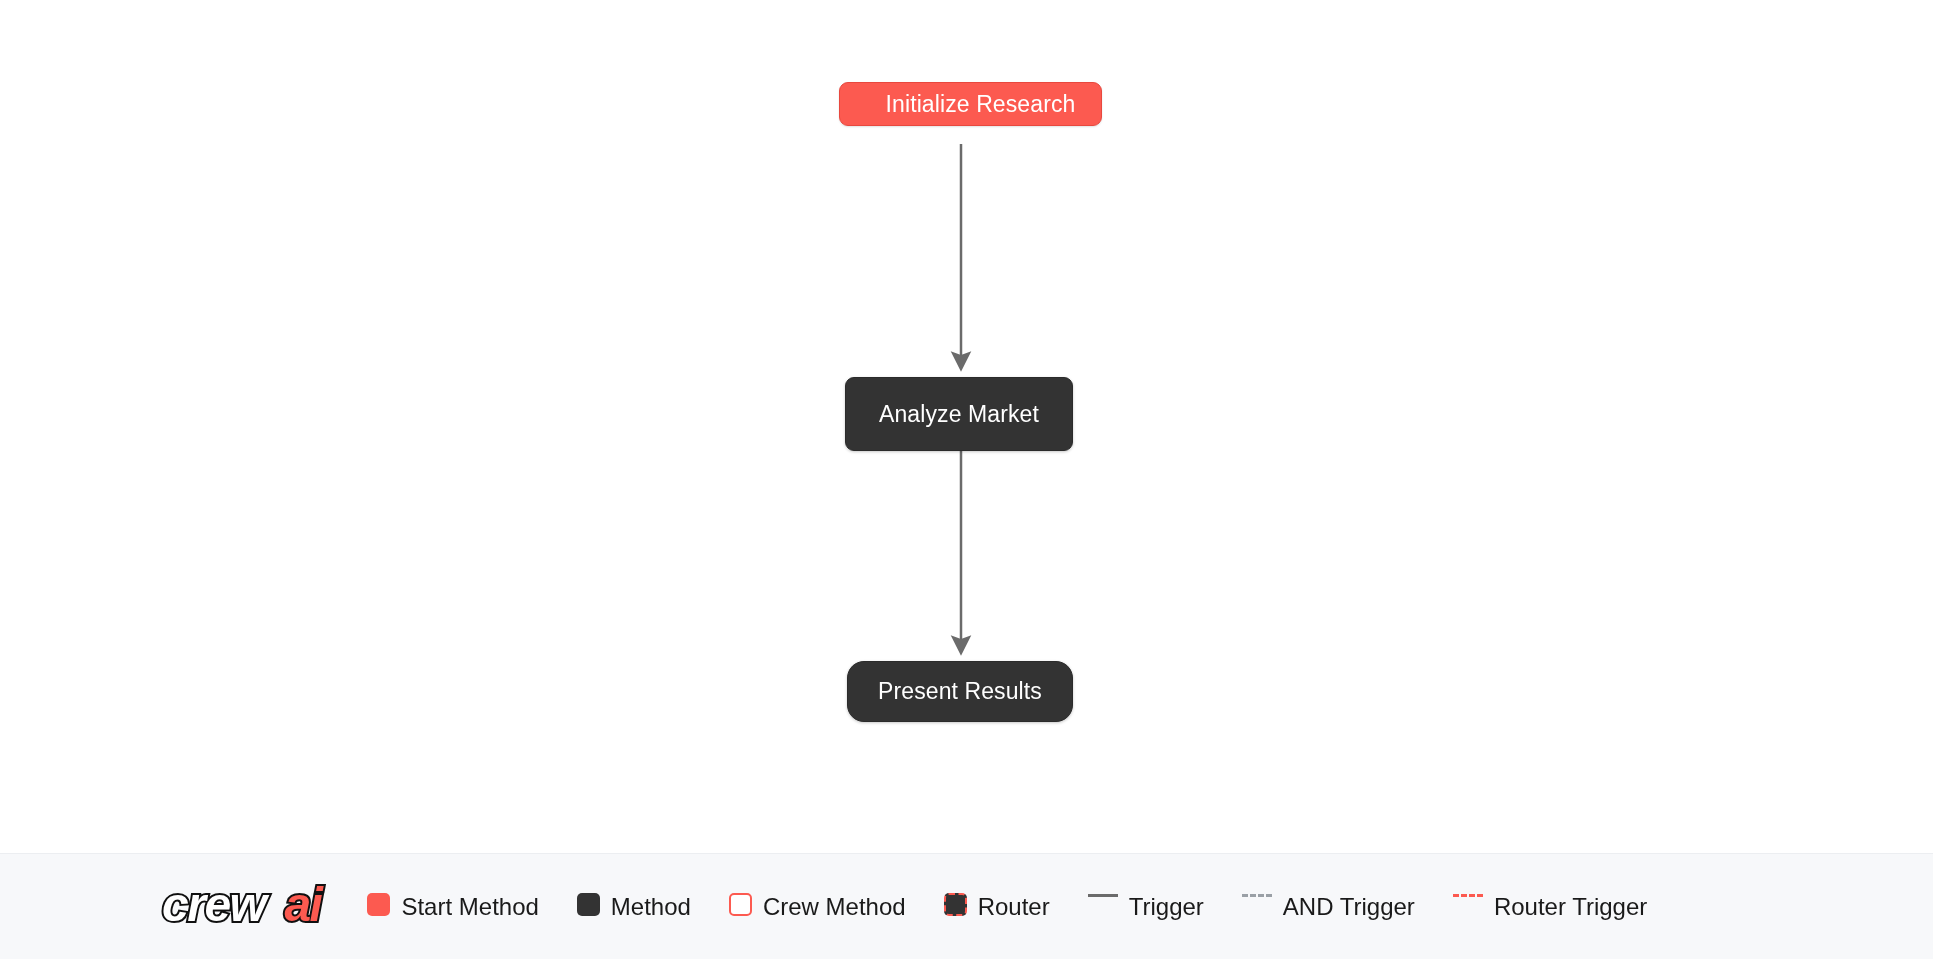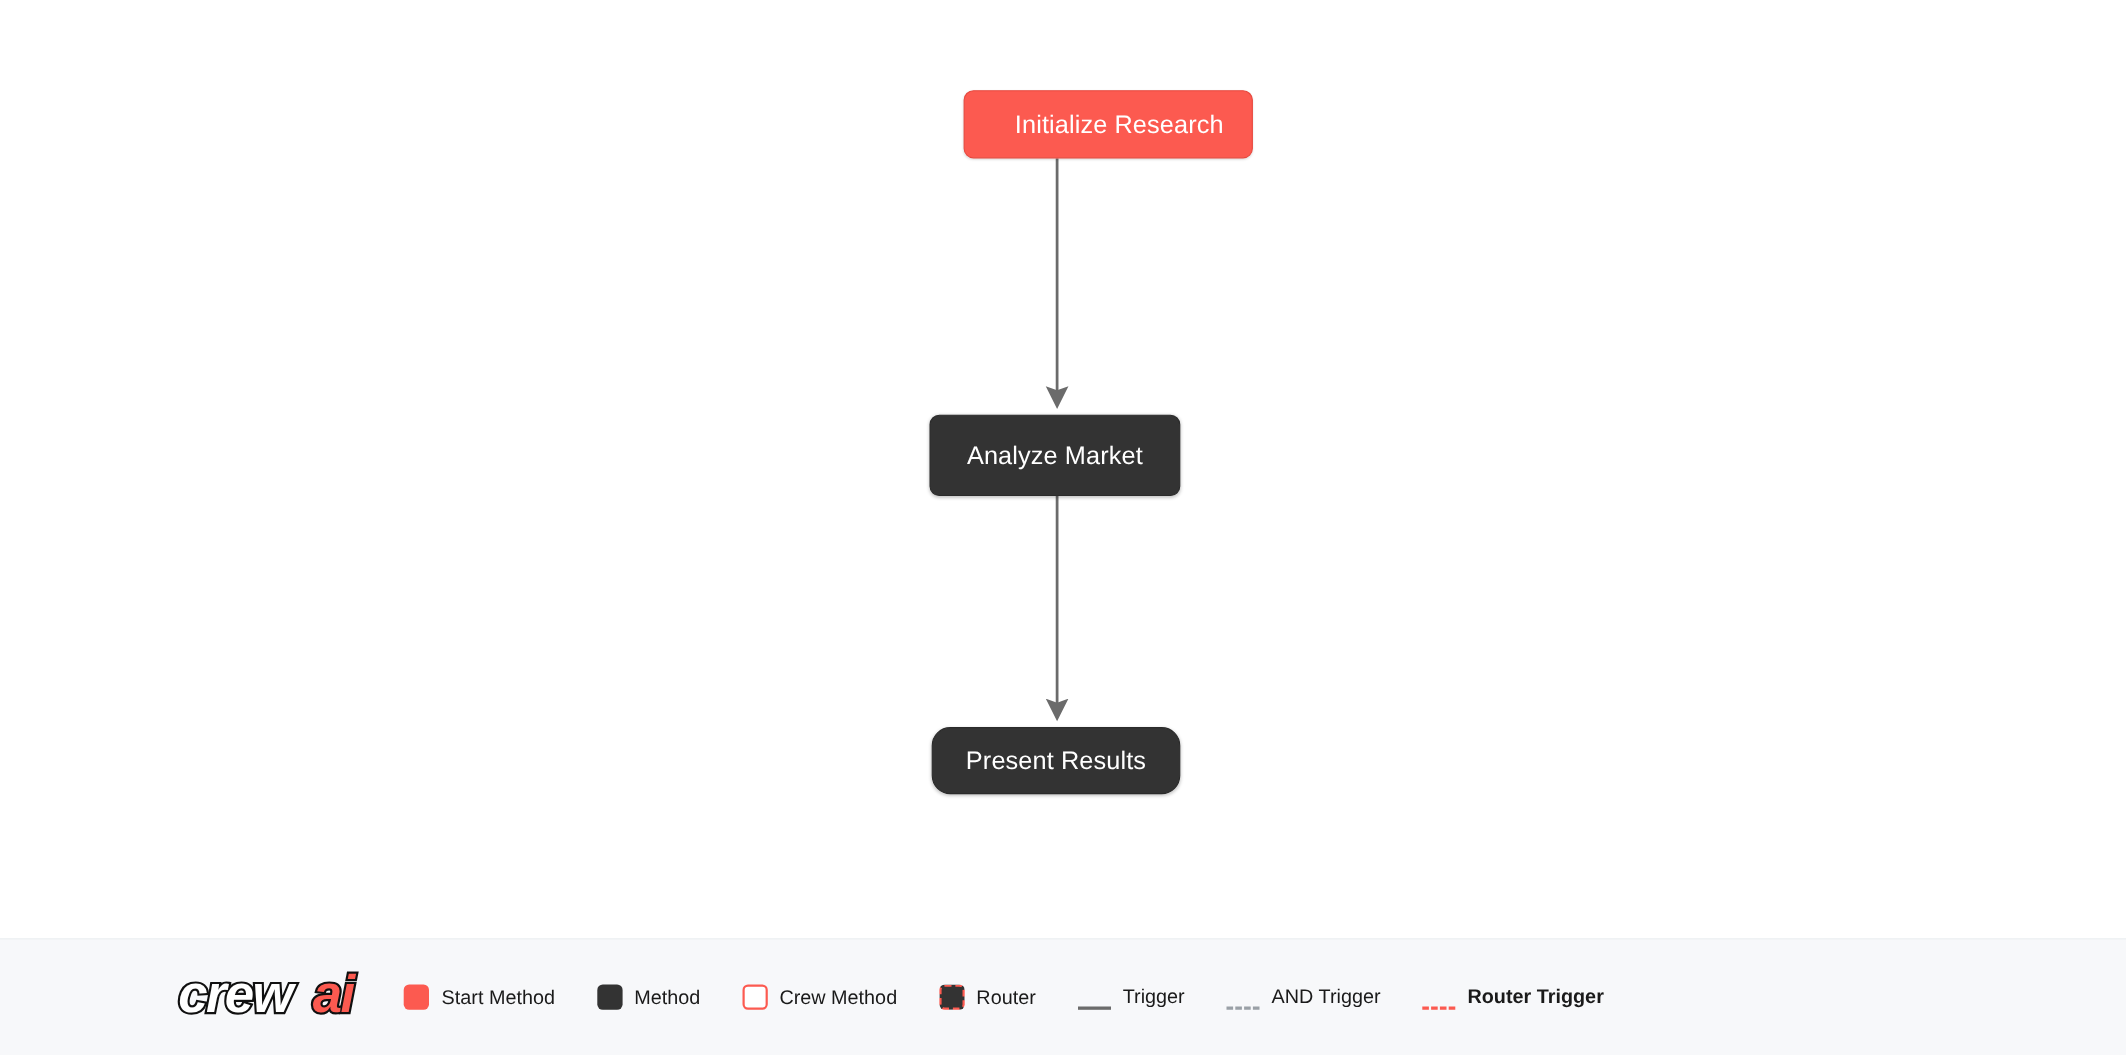--- a/index.html
+++ b/index.html
@@ -57,24 +57,24 @@
     box-shadow: 0 1px 2px rgba(0,0,0,0.12);
   }
 
   .node-method {
     background: #333333;
     border: 1.5px solid #2b2b2b;
     box-shadow: 0 1px 3px rgba(0,0,0,0.22);
   }
 
   #node-initialize-research {
-    left: 876px;
+    left: 839px;
     top: 82px;
     width: 263px;
-    height: 62px;
+    height: 44px;
     padding-left: 20px;
   }
 
   #node-analyze-market {
     left: 845px;
     top: 377px;
     width: 228px;
     height: 74px;
   }
 
@@ -131,29 +131,29 @@
     paint-order: stroke fill;
     text-shadow:
       -1px -1px 0 #111, 1px -1px 0 #111,
       -1px  1px 0 #111, 1px  1px 0 #111;
     margin-left: 19px;
   }
 
   
   .legend-item {
     display: flex;
-    align-items: flex-end;
+    align-items: flex-start;
     gap: 11px;
     margin-right: 38px;
-    font-size: 18px;
+    font-size: 24px;
     color: #1a1a1a;
     white-space: nowrap;
   }
 
-  .legend-item:last-child { margin-right: 0; font-weight: bold; }
+  .legend-item:last-child { margin-right: 0; }
 
   .swatch {
     width: 23px;
     height: 23px;
     border-radius: 5px;
     flex: none;
   }
 
   .swatch-start   { background: #fc5a50; }
   .swatch-method  { background: #333333; }

